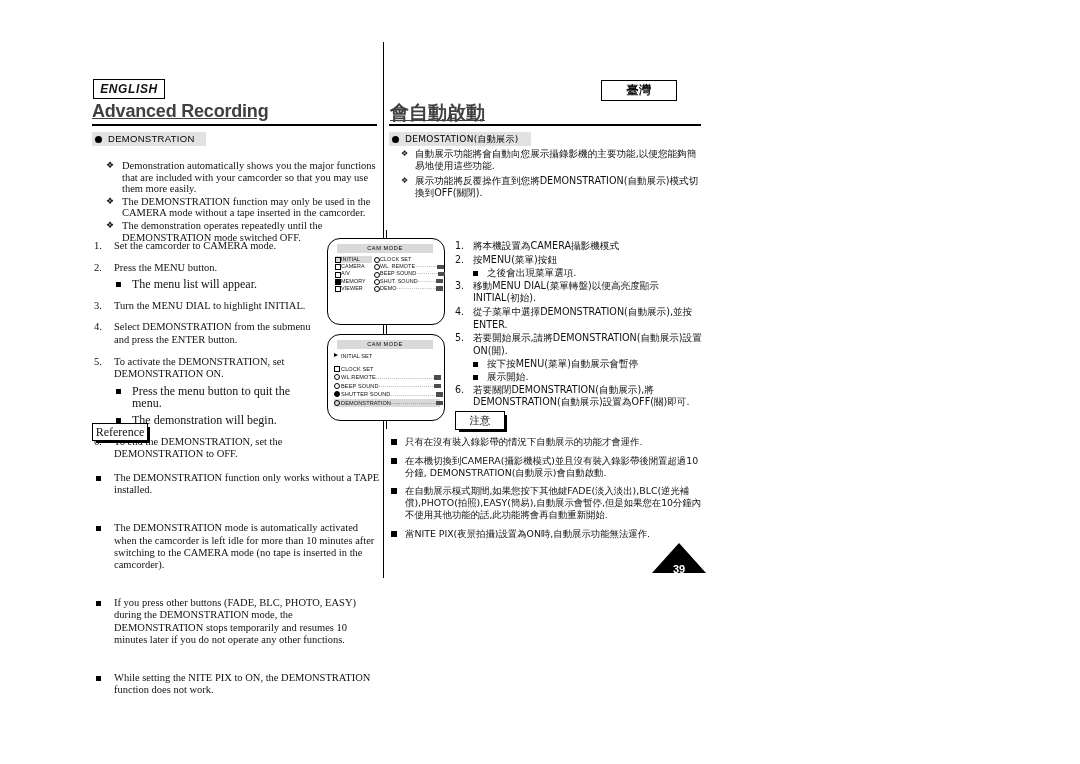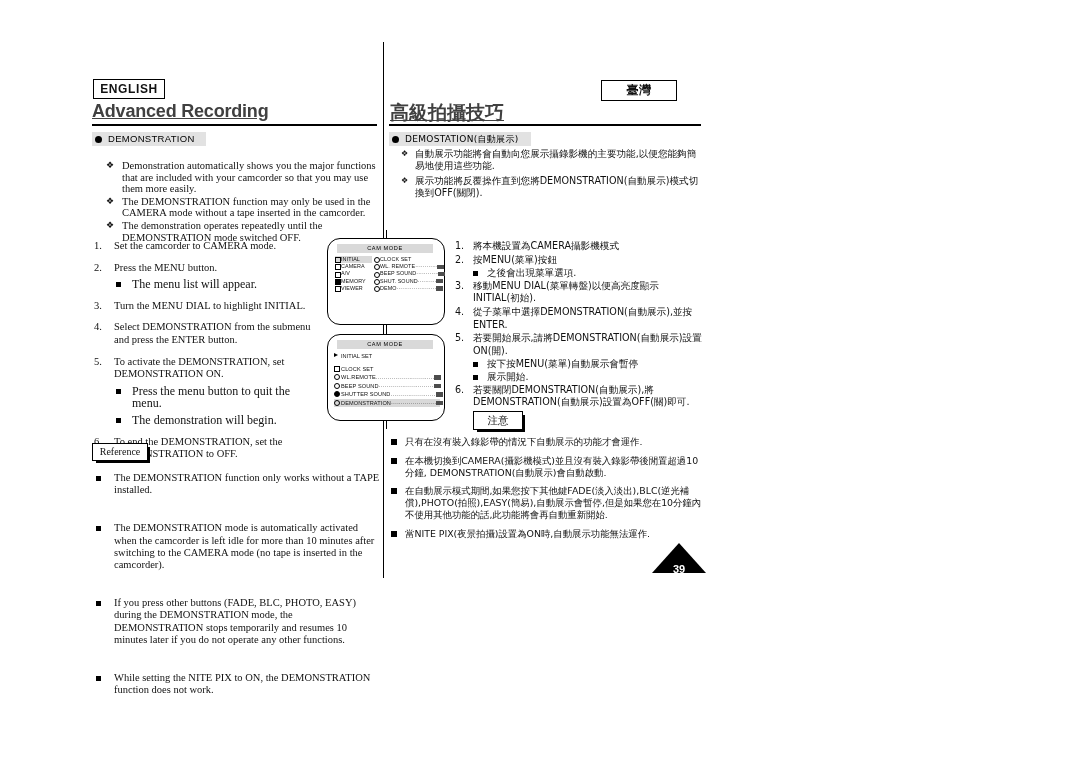--- a/index.html
+++ b/index.html
@@ -7,21 +7,21 @@
        font-family:"Liberation Serif",serif;color:#111;}
   .page{position:absolute;left:0;top:0;width:1080px;height:764px;}
 
   
   .vdivider{position:absolute;left:383px;top:42px;width:1px;height:536px;background:#000;}
 
   
   .langbox{position:absolute;border:1.5px solid #000;background:#fff;
            font-family:"Liberation Sans",sans-serif;font-weight:bold;
            text-align:center;letter-spacing:.6px;}
-  #eng-badge{left:93px;top:79px;width:70px;height:18px;font-size:12px;line-height:18px;}
+  #eng-badge{left:93px;top:79px;width:70px;height:18px;font-size:12px;line-height:18px;font-style:italic;}
   #cht-badge{left:601px;top:80px;width:74px;height:19px;font-size:12px;line-height:19px;
              font-family:"DejaVu Sans",sans-serif;}
 
   
   .bigtitle{position:absolute;font-family:"Liberation Sans",sans-serif;
             font-weight:bold;color:#404040;text-decoration:underline;}
   #eng-title{left:92px;top:101px;font-size:18px;letter-spacing:-.2px;}
   #cht-title{left:390px;top:100px;font-size:19px;font-family:"DejaVu Sans",sans-serif;}
   .ruleunder{position:absolute;height:2px;background:#000;}
   #rule-l{left:92px;top:124px;width:285px;}
@@ -48,22 +48,22 @@
   .steps .step{position:relative;padding-left:22px;margin-bottom:9px;
                font-size:10.5px;line-height:12.6px;}
   .steps .step .num{position:absolute;left:2px;top:0;width:16px;text-align:left;}
   .steps .sub{position:relative;padding-left:18px;font-size:12px;line-height:12.6px;margin-top:4px;}
   .steps .sub::before{content:"";position:absolute;left:2px;top:4px;width:5px;height:5px;background:#000;}
 
   
   .tagbox{position:absolute;border:1.2px solid #000;background:#fff;text-align:center;}
   .tagbox::after{content:"";position:absolute;right:-3px;top:3px;width:3px;bottom:-3px;background:#000;}
   .tagbox::before{content:"";position:absolute;left:3px;bottom:-3px;right:0;height:3px;background:#000;}
-  #ref-box{left:92px;top:423px;width:54px;height:16px;font-size:10px;line-height:16px;margin-top:20px;}
-  #note-box{left:473px;top:411px;width:48px;height:17px;font-size:10.5px;line-height:17px;
+  #ref-box{left:92px;top:423px;width:54px;height:16px;font-size:12px;line-height:16px;}
+  #note-box{left:455px;top:411px;width:48px;height:17px;font-size:10.5px;line-height:17px;
             font-family:"DejaVu Sans",sans-serif;}
 
   .reflist{position:absolute;left:92px;top:446px;width:290px;}
   .reflist .ritem{position:relative;padding-left:22px;font-size:10.5px;line-height:12.2px;margin-bottom:1px;margin-top:26px;}
   .reflist .ritem::before{content:"";position:absolute;left:4px;top:4px;width:5px;height:5px;background:#000;}
 
   
   .cn{font-family:"DejaVu Sans",sans-serif;}
   .cnintro{position:absolute;left:401px;top:148px;width:300px;}
   .cnintro .ci{position:relative;padding-left:14px;font-size:9.6px;line-height:12.4px;margin-bottom:2px;}
@@ -119,21 +119,21 @@
 
 <div class="page">
 
   <div class="vdivider"></div>
 
   <div class="langbox" id="eng-badge">ENGLISH</div>
   <div class="bigtitle" id="eng-title">Advanced Recording</div>
   <div class="ruleunder" id="rule-l"></div>
 
   <div class="langbox" id="cht-badge">臺灣</div>
-  <div class="bigtitle cn" id="cht-title">高級拍攝技巧</div>
+  <div class="bigtitle cn" id="cht-title">會自動啟動</div>
   <div class="ruleunder" id="rule-r"></div>
 
   <div class="sechead" id="eng-sechead">
     <span class="dot"></span>
     <span>DEMONSTRATION</span>
   </div>
   <div class="sechead" id="cht-sechead">
     <span class="dot"></span>
     <span>DEMOSTATION(自動展示)</span>
   </div>

